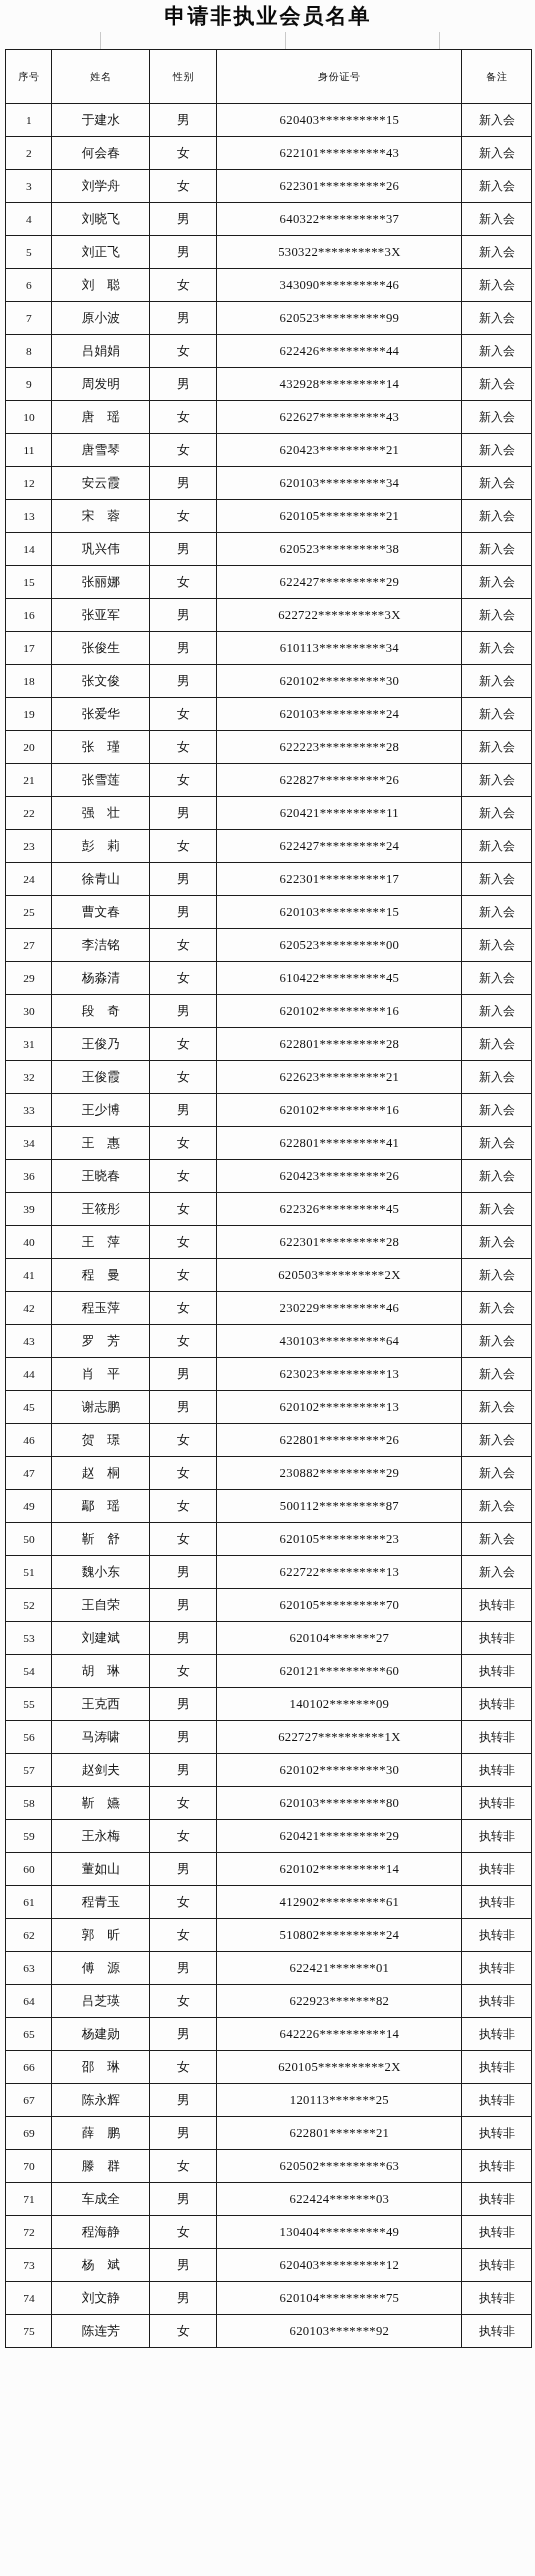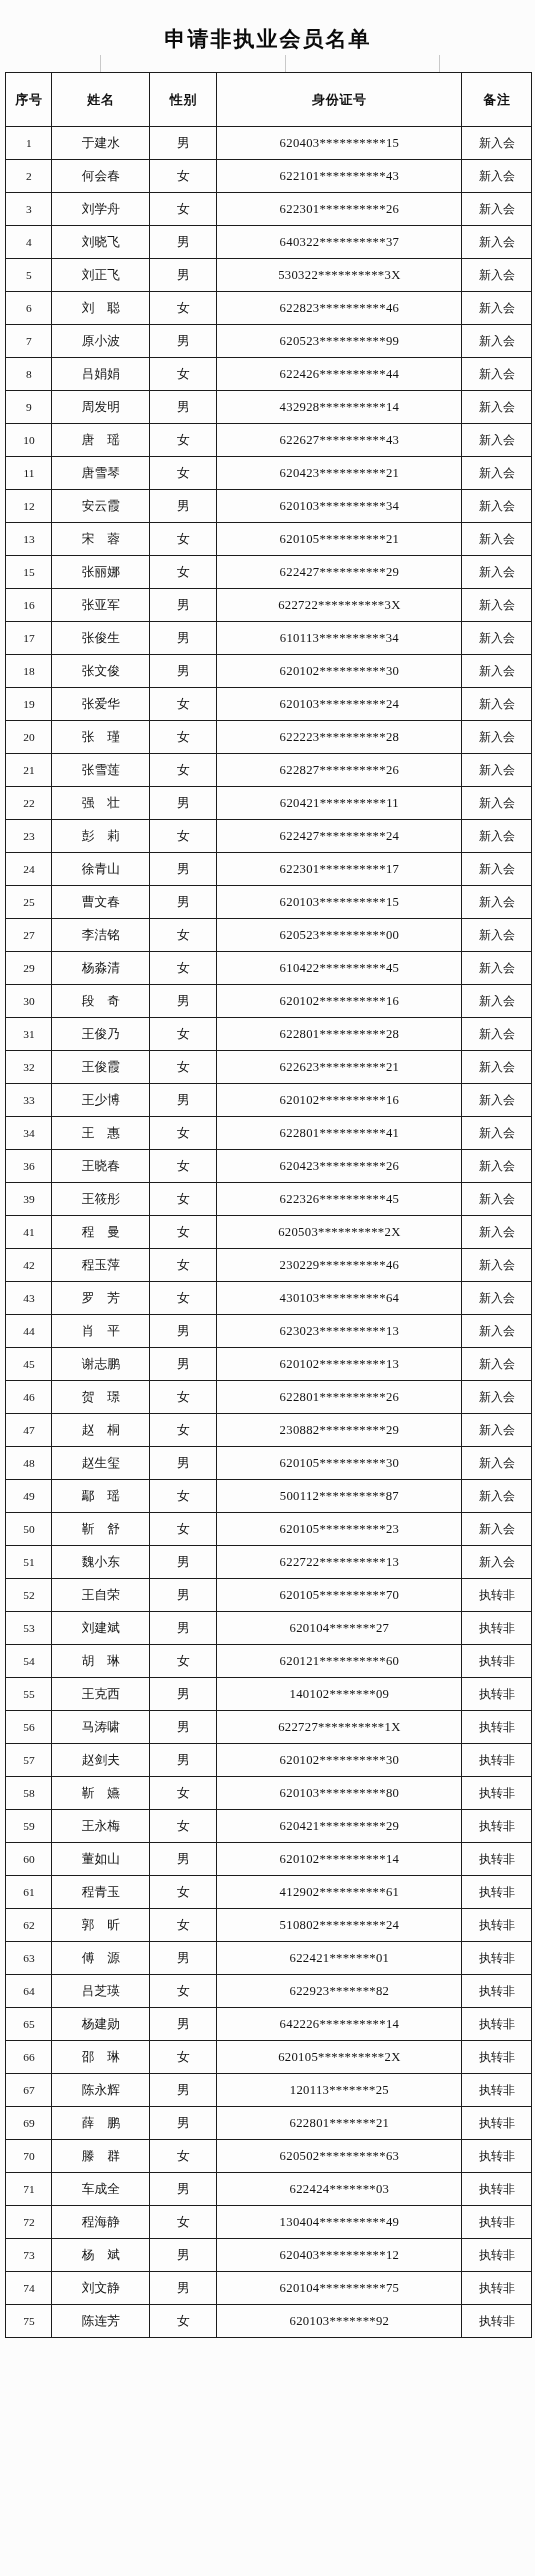--- a/index.html
+++ b/index.html
@@ -1,28 +1,28 @@
 <!DOCTYPE html>
 <html style="font-size:10.7px"><head>
 <meta charset="utf-8">
 <style>
   html,body{margin:0;padding:0;background:#fcfcfc;}
   body{width:536px;font-family:"Liberation Serif","DejaVu Serif",serif;color:#121212;}
   .page{position:relative;width:536px;height:2576px;background:#fcfcfc;overflow:hidden;}
-  .title{padding-top:23px;height:32px;line-height:32px;text-align:center;
+  .title{padding-top:0;height:32px;line-height:32px;text-align:center;
          font-size:21px;font-weight:bold;letter-spacing:2px;color:#0a0a0a;}
   .spacer{position:relative;height:17.4px;}
   .spacer .vline{position:absolute;top:0;bottom:0;width:0.7px;background:#c9c9c9;}
   .vl1{left:100px;} .vl2{left:285px;} .vl3{left:439px;}
   table.member{border-collapse:collapse;margin:0 5.4px;width:525px;table-layout:fixed;
                background:#fdfdfd;border:1.3px solid #1c1c1c;}
   th,td{border:1.3px solid #1c1c1c;text-align:center;vertical-align:middle;
         padding:0;overflow:hidden;white-space:nowrap;}
   thead tr{height:54px;}
-  th{font-size:13px;font-weight:bold;letter-spacing:0.7px;}
+  th{font-size:10px;font-weight:normal;letter-spacing:0.7px;}
   tbody tr{height:33px;}
   td.c-no{font-size:11.4px;}
   td.c-name{font-size:12.7px;}
   td.c-gender{font-size:12.7px;}
   td.c-id{font-size:12.7px;letter-spacing:0.3px;}
   td.c-note{font-size:12px;}
 </style>
 </head>
 <body>
 
@@ -85,21 +85,21 @@
           <td class="c-no">5</td>
           <td class="c-name">刘正飞</td>
           <td class="c-gender">男</td>
           <td class="c-id">530322**********3X</td>
           <td class="c-note">新入会</td>
         </tr>
         <tr>
           <td class="c-no">6</td>
           <td class="c-name">刘　聪</td>
           <td class="c-gender">女</td>
-          <td class="c-id">622823**********46</td>
+          <td class="c-id">343090**********46</td>
           <td class="c-note">新入会</td>
         </tr>
         <tr>
           <td class="c-no">7</td>
           <td class="c-name">原小波</td>
           <td class="c-gender">男</td>
           <td class="c-id">620523**********99</td>
           <td class="c-note">新入会</td>
         </tr>
         <tr>
@@ -138,20 +138,27 @@
           <td class="c-note">新入会</td>
         </tr>
         <tr>
           <td class="c-no">13</td>
           <td class="c-name">宋　蓉</td>
           <td class="c-gender">女</td>
           <td class="c-id">620105**********21</td>
           <td class="c-note">新入会</td>
         </tr>
         <tr>
+          <td class="c-no">14</td>
+          <td class="c-name">巩兴伟</td>
+          <td class="c-gender">男</td>
+          <td class="c-id">620523**********38</td>
+          <td class="c-note">新入会</td>
+        </tr>
+        <tr>
           <td class="c-no">15</td>
           <td class="c-name">张丽娜</td>
           <td class="c-gender">女</td>
           <td class="c-id">622427**********29</td>
           <td class="c-note">新入会</td>
         </tr>
         <tr>
           <td class="c-no">16</td>
           <td class="c-name">张亚军</td>
           <td class="c-gender">男</td>
@@ -278,20 +285,27 @@
           <td class="c-note">新入会</td>
         </tr>
         <tr>
           <td class="c-no">39</td>
           <td class="c-name">王筱彤</td>
           <td class="c-gender">女</td>
           <td class="c-id">622326**********45</td>
           <td class="c-note">新入会</td>
         </tr>
         <tr>
+          <td class="c-no">40</td>
+          <td class="c-name">王　萍</td>
+          <td class="c-gender">女</td>
+          <td class="c-id">622301**********28</td>
+          <td class="c-note">新入会</td>
+        </tr>
+        <tr>
           <td class="c-no">41</td>
           <td class="c-name">程　曼</td>
           <td class="c-gender">女</td>
           <td class="c-id">620503**********2X</td>
           <td class="c-note">新入会</td>
         </tr>
         <tr>
           <td class="c-no">42</td>
           <td class="c-name">程玉萍</td>
           <td class="c-gender">女</td>
@@ -324,27 +338,20 @@
           <td class="c-name">贺　璟</td>
           <td class="c-gender">女</td>
           <td class="c-id">622801**********26</td>
           <td class="c-note">新入会</td>
         </tr>
         <tr>
           <td class="c-no">47</td>
           <td class="c-name">赵　桐</td>
           <td class="c-gender">女</td>
           <td class="c-id">230882**********29</td>
-          <td class="c-note">新入会</td>
-        </tr>
-        <tr>
-          <td class="c-no">48</td>
-          <td class="c-name">赵生玺</td>
-          <td class="c-gender">男</td>
-          <td class="c-id">620105**********30</td>
           <td class="c-note">新入会</td>
         </tr>
         <tr>
           <td class="c-no">49</td>
           <td class="c-name">鄢　瑶</td>
           <td class="c-gender">女</td>
           <td class="c-id">500112**********87</td>
           <td class="c-note">新入会</td>
         </tr>
         <tr>

